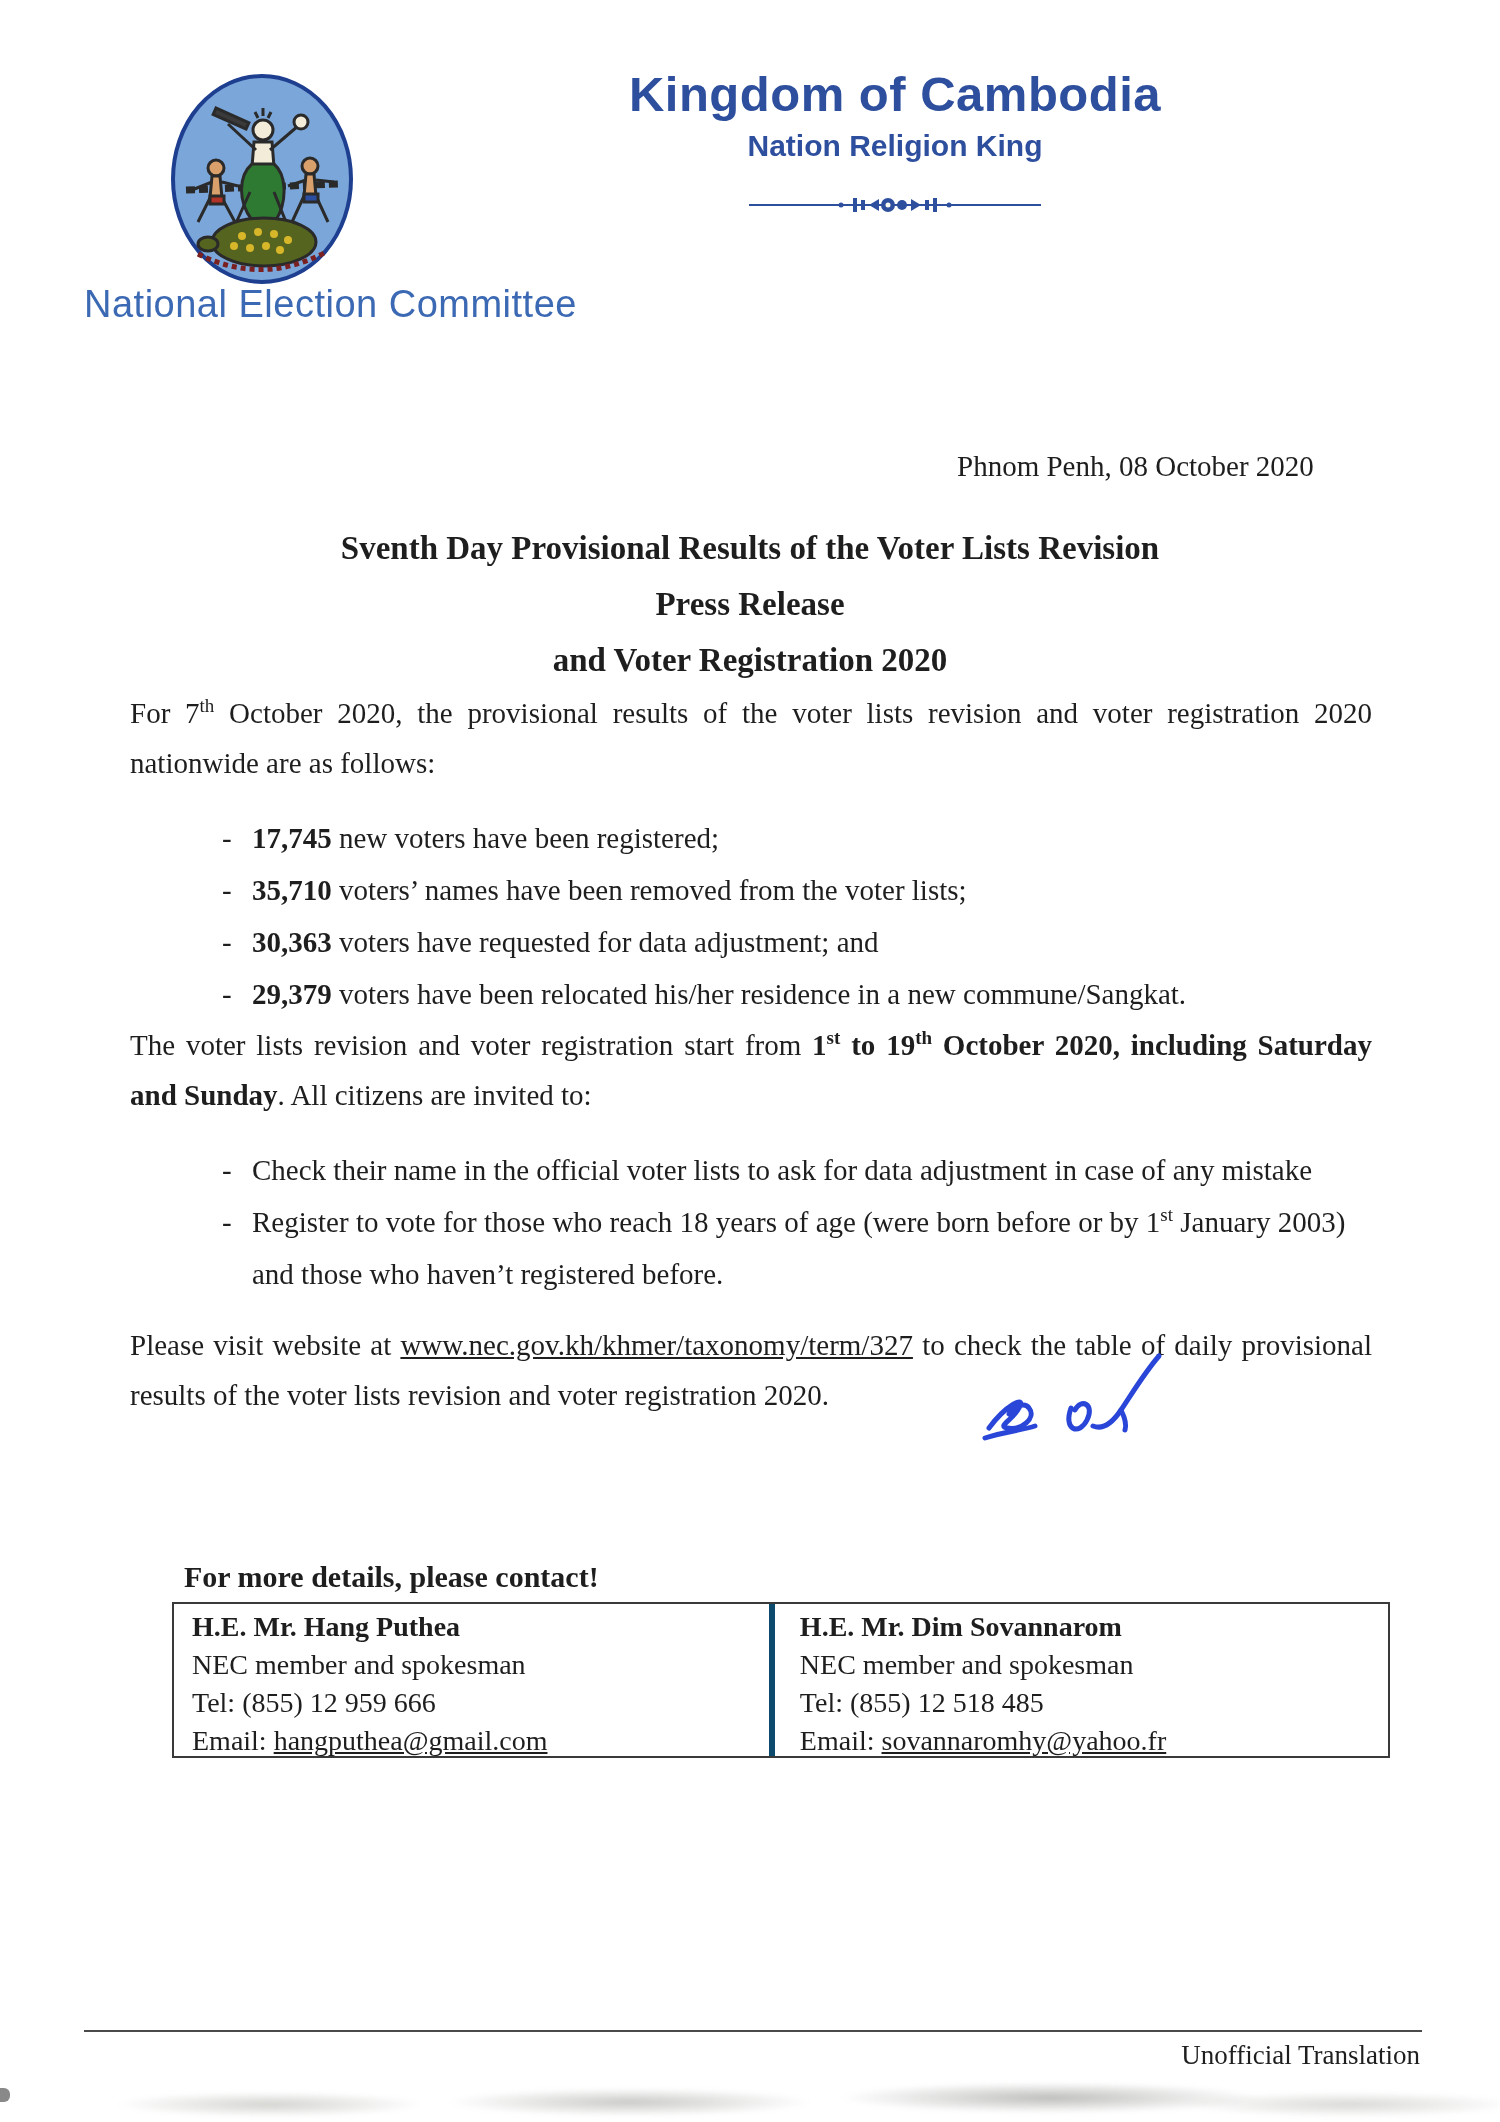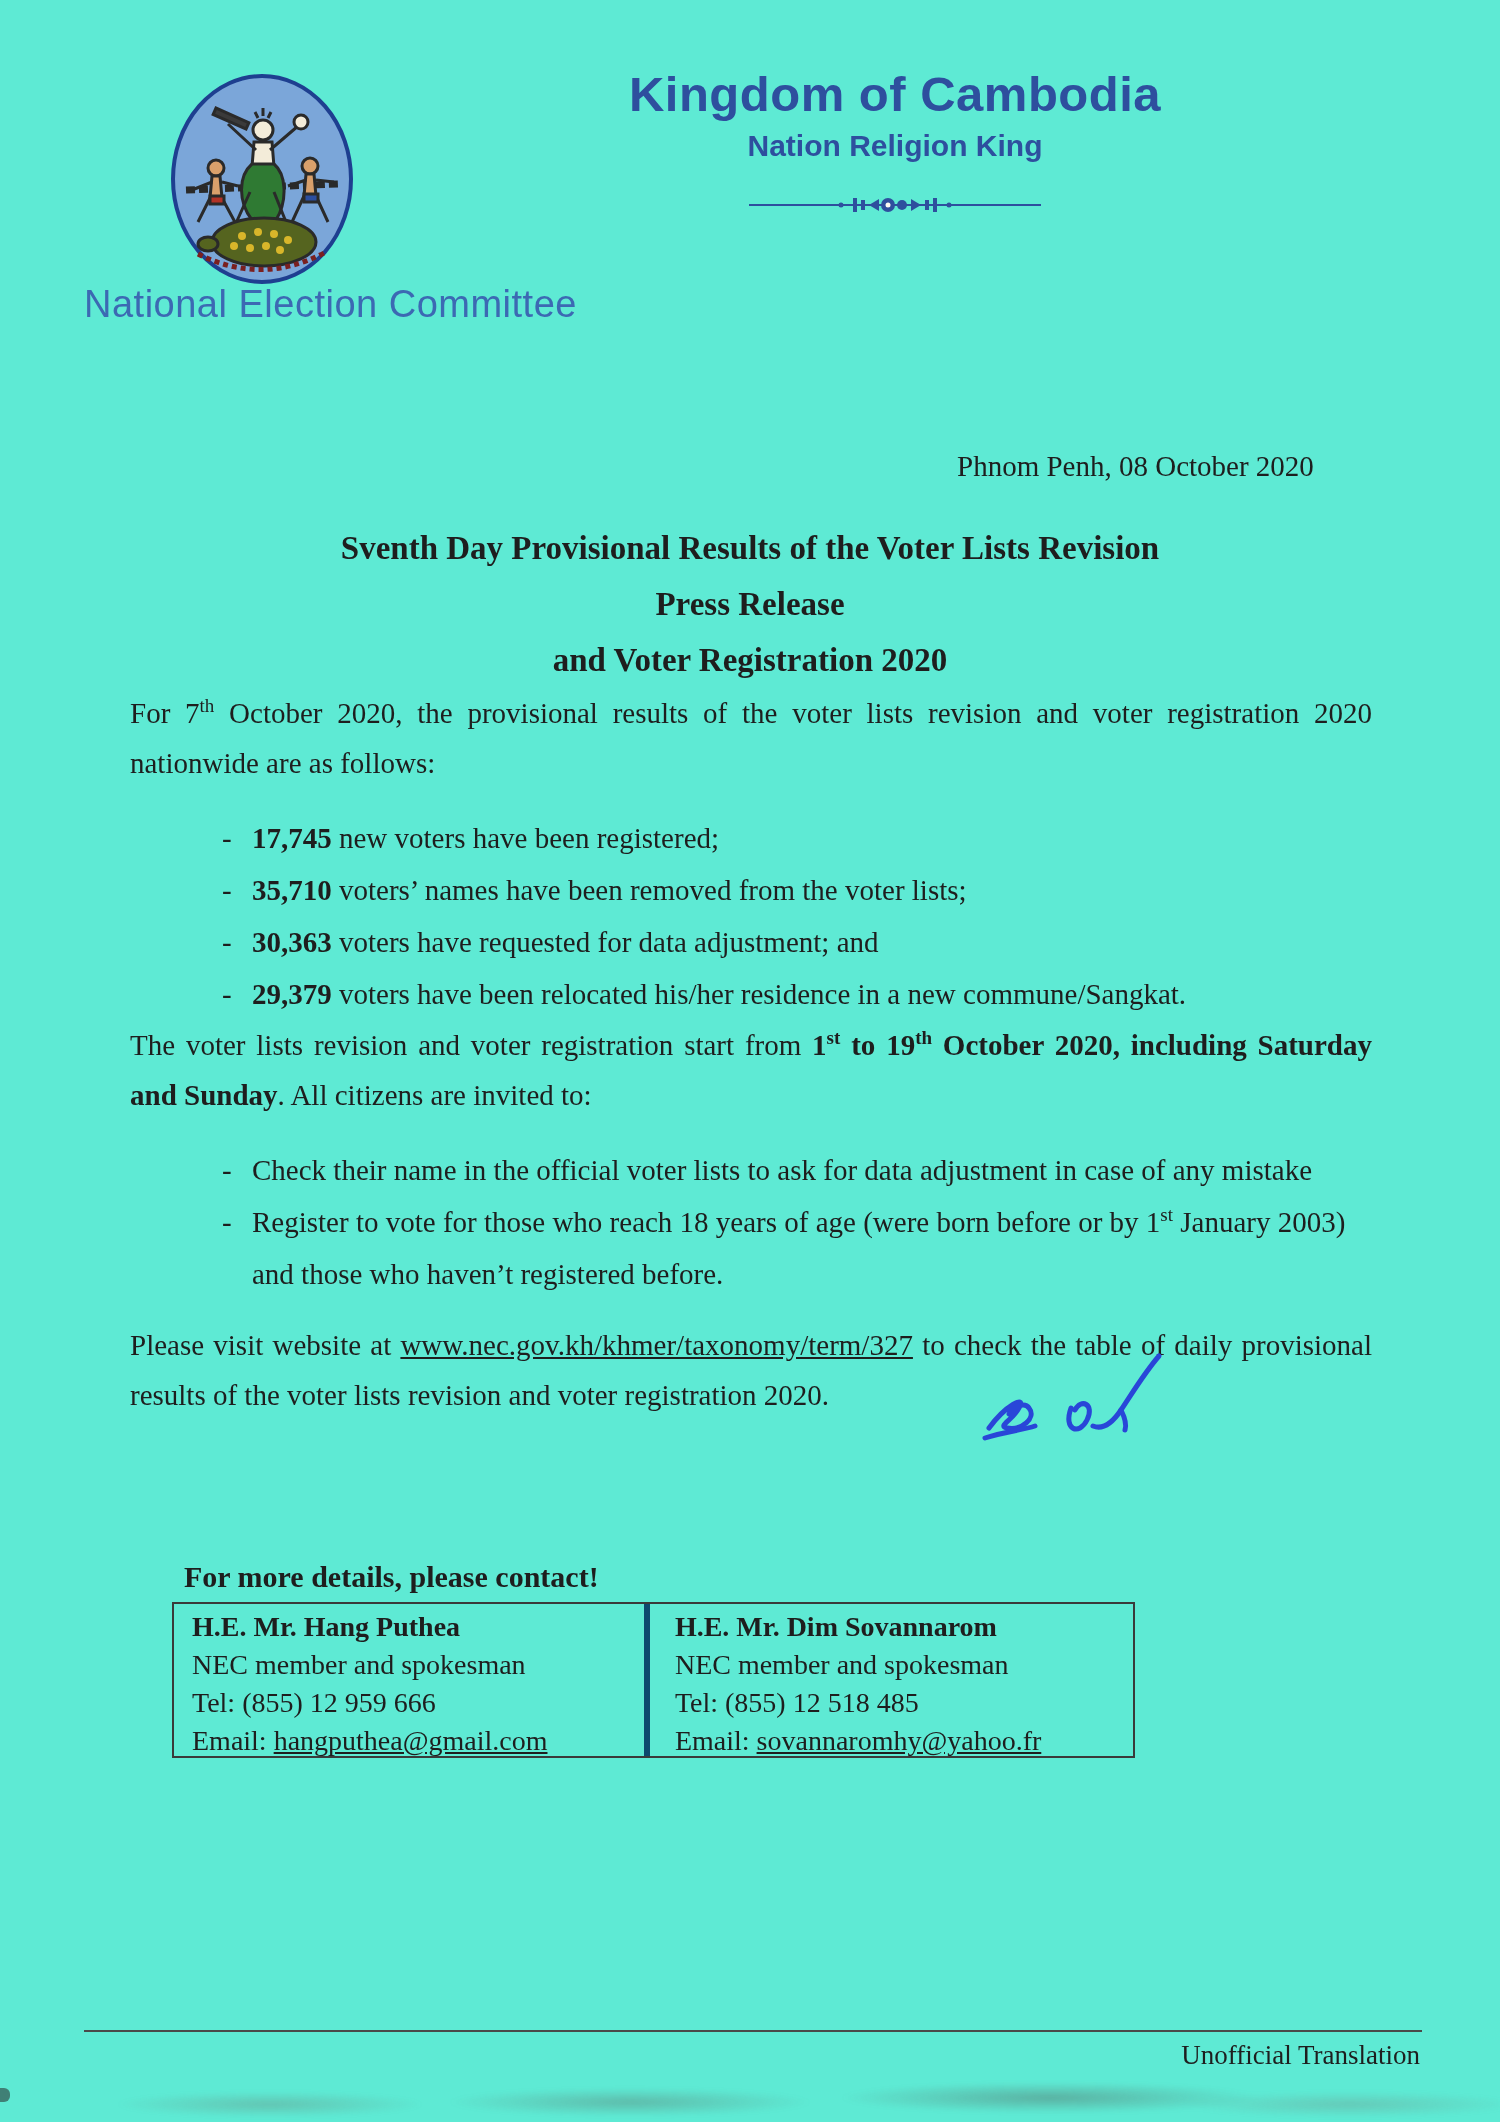--- a/index.html
+++ b/index.html
@@ -1,20 +1,20 @@
 <!DOCTYPE html>
 <html><head>
 <meta charset="utf-8">
 <style>
   html,body{margin:0;padding:0;background:#e8e6de;}
   .page{
     position:relative;
     width:1500px;height:2122px;
     margin:0 auto;
-    background:#5eead4;
+    background:#ffffff;
     overflow:hidden;
     font-family:"Liberation Serif", serif;
     color:#1e1e1e;
   }
   
   .logo{position:absolute;left:168px;top:72px;width:188px;height:214px;}
   .hdr-center{position:absolute;left:560px;top:66px;width:670px;text-align:center;}
   .kingdom{
     font-family:"Liberation Sans", sans-serif;
     font-weight:bold;font-size:49px;line-height:56px;color:#2e4f9e;letter-spacing:.5px;
@@ -55,21 +55,21 @@
   .spread{ margin-top:14px; }
   .weblink{ text-decoration:underline; color:#1e1e1e; }
   
   .signature{ position:absolute; left:975px; top:1348px; }
   
   .contact-heading{
     position:absolute;left:184px;top:1560px;
     font-weight:bold;font-size:30px;
   }
   .contact-table{
-    position:absolute;left:172px;top:1602px;width:963px;height:156px;
+    position:absolute;left:172px;top:1602px;width:1218px;height:156px;
     border:2px solid #3a3a3a; display:flex; box-sizing:border-box;
   }
   .contact-cell{ box-sizing:border-box; padding:4px 10px 0 18px; font-size:28px; line-height:38px; }
   .cell-left{ width:49%; }
   .cell-right{ width:51%; border-left:6px solid #0c4a6e; padding-left:25px; }
   .contact-name{ font-weight:bold; }
   .email-link{ color:#1e1e1e; }
   
   .footer-rule{ position:absolute; left:84px; top:2030px; width:1338px; height:2px; background:#4a4a4a; }
   .footer-note{ position:absolute; right:80px; top:2040px; font-size:27px; }

